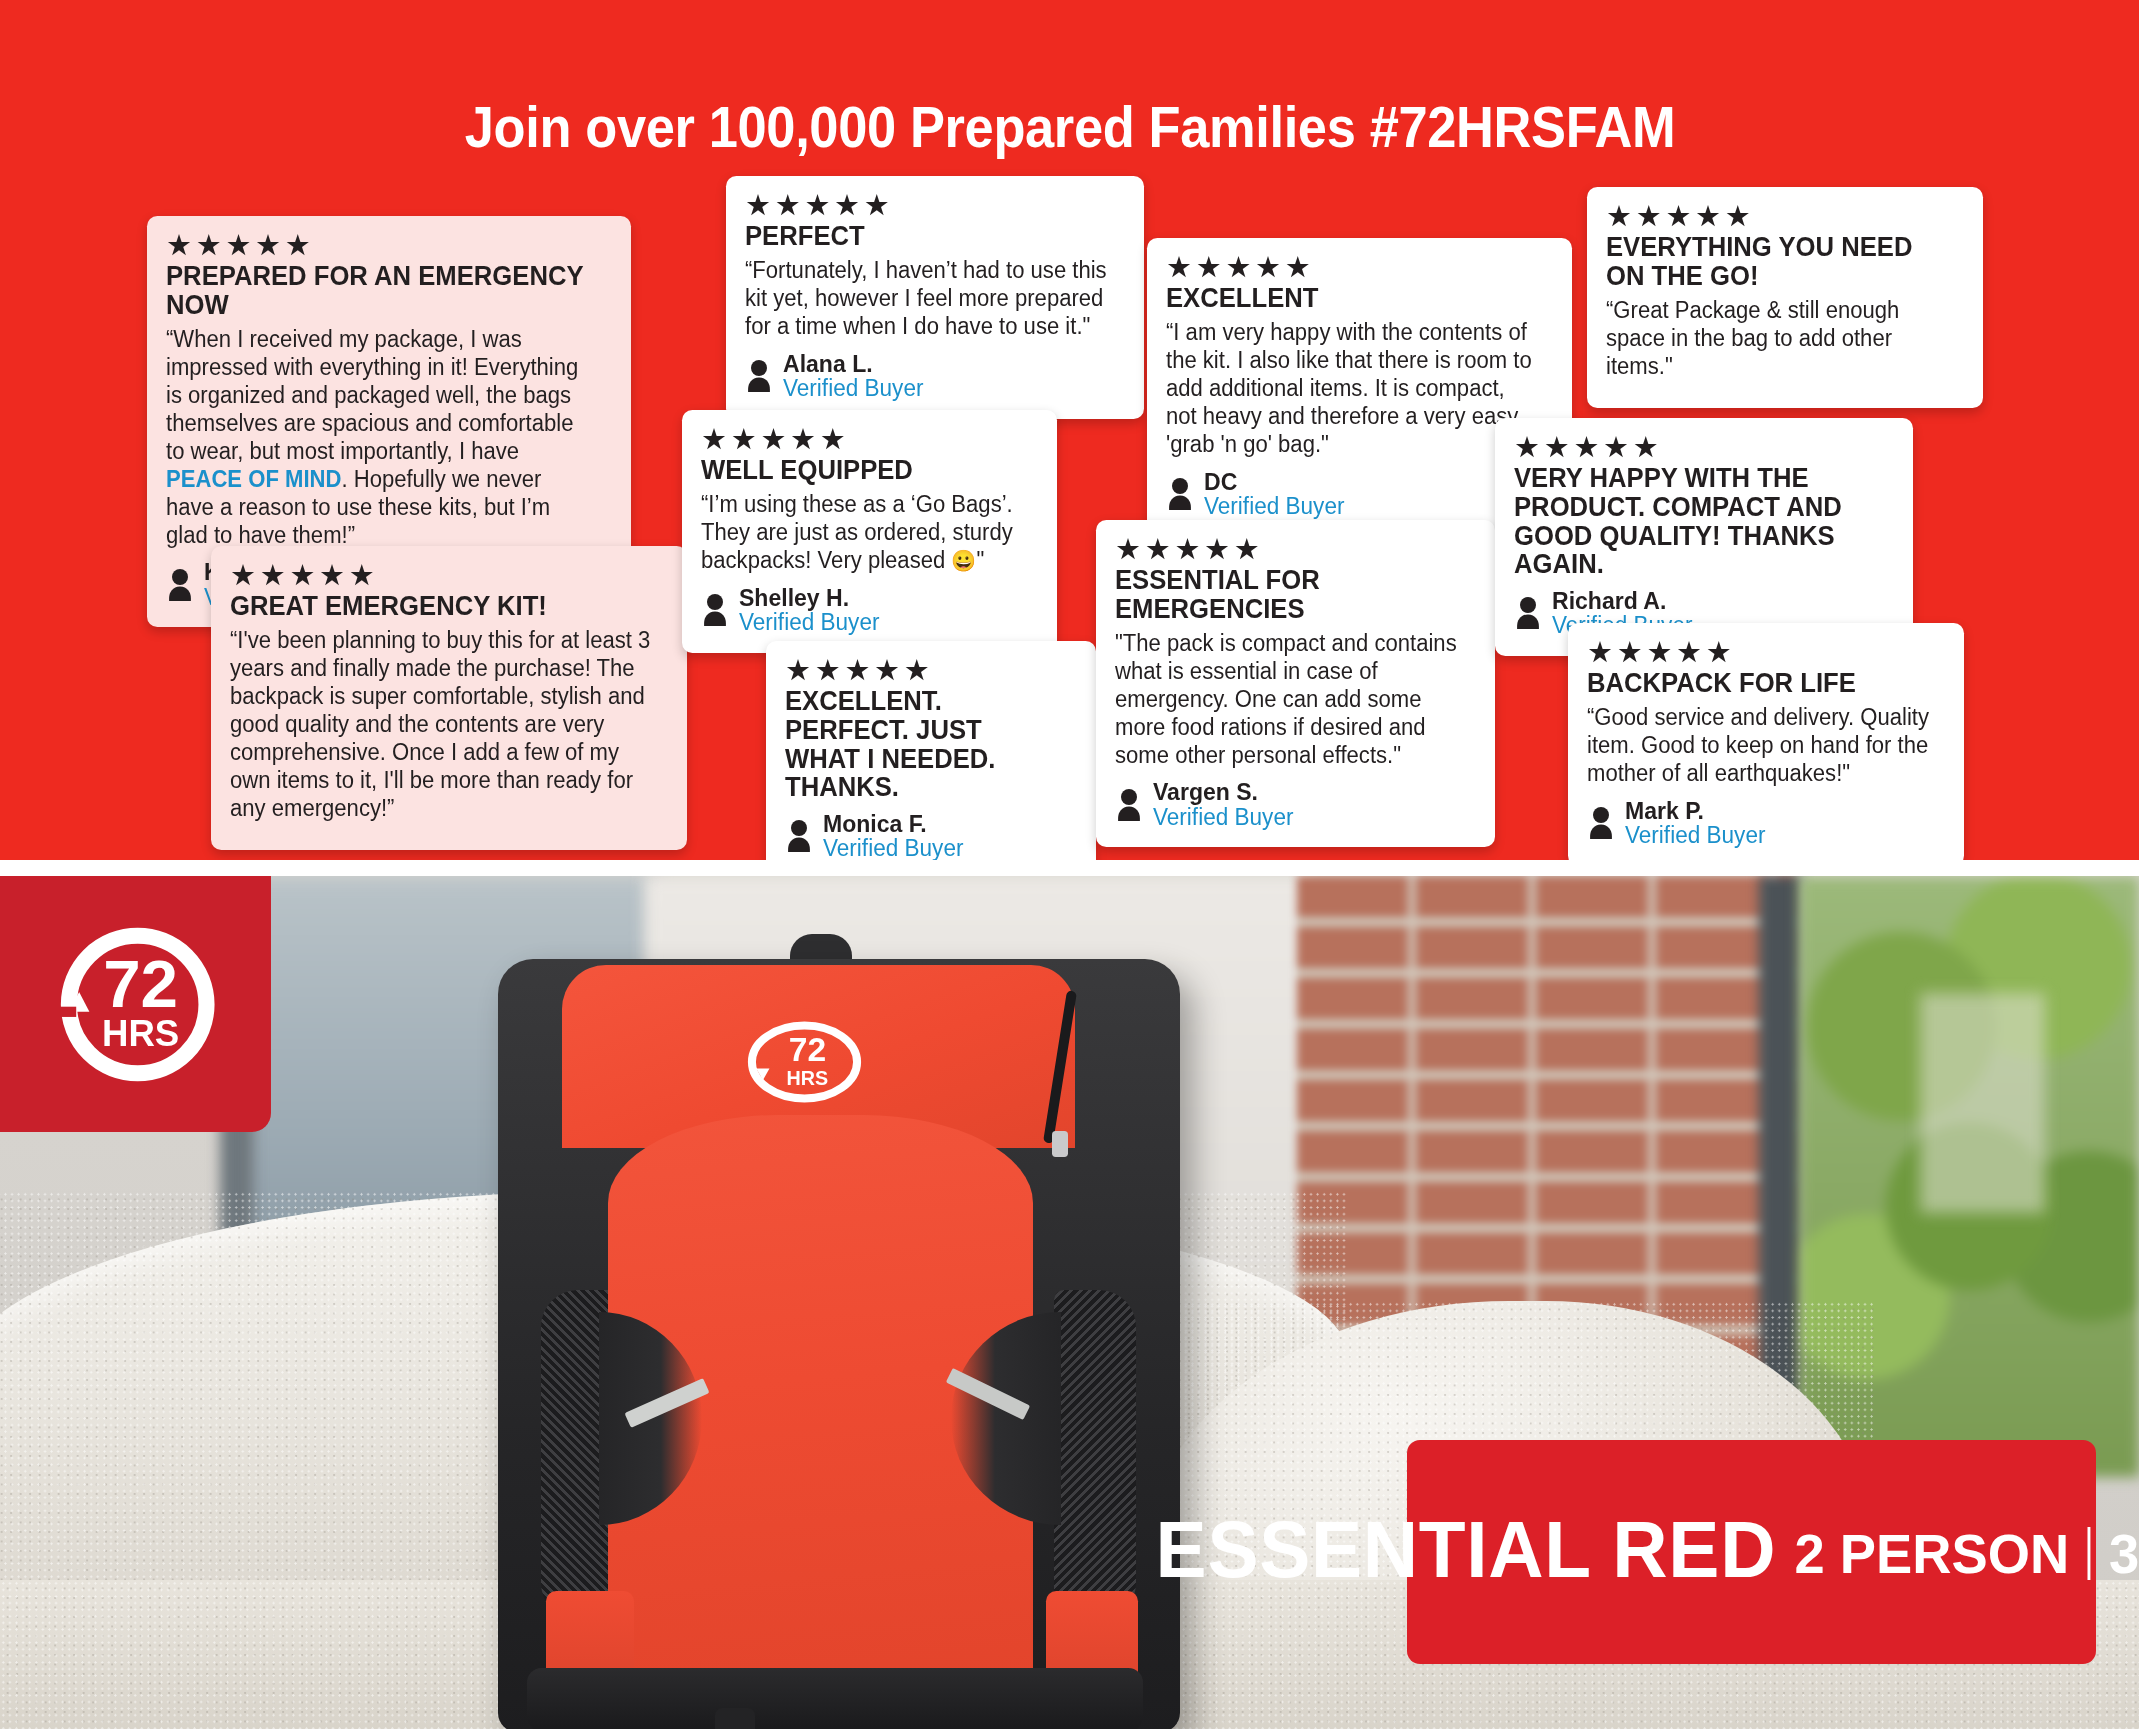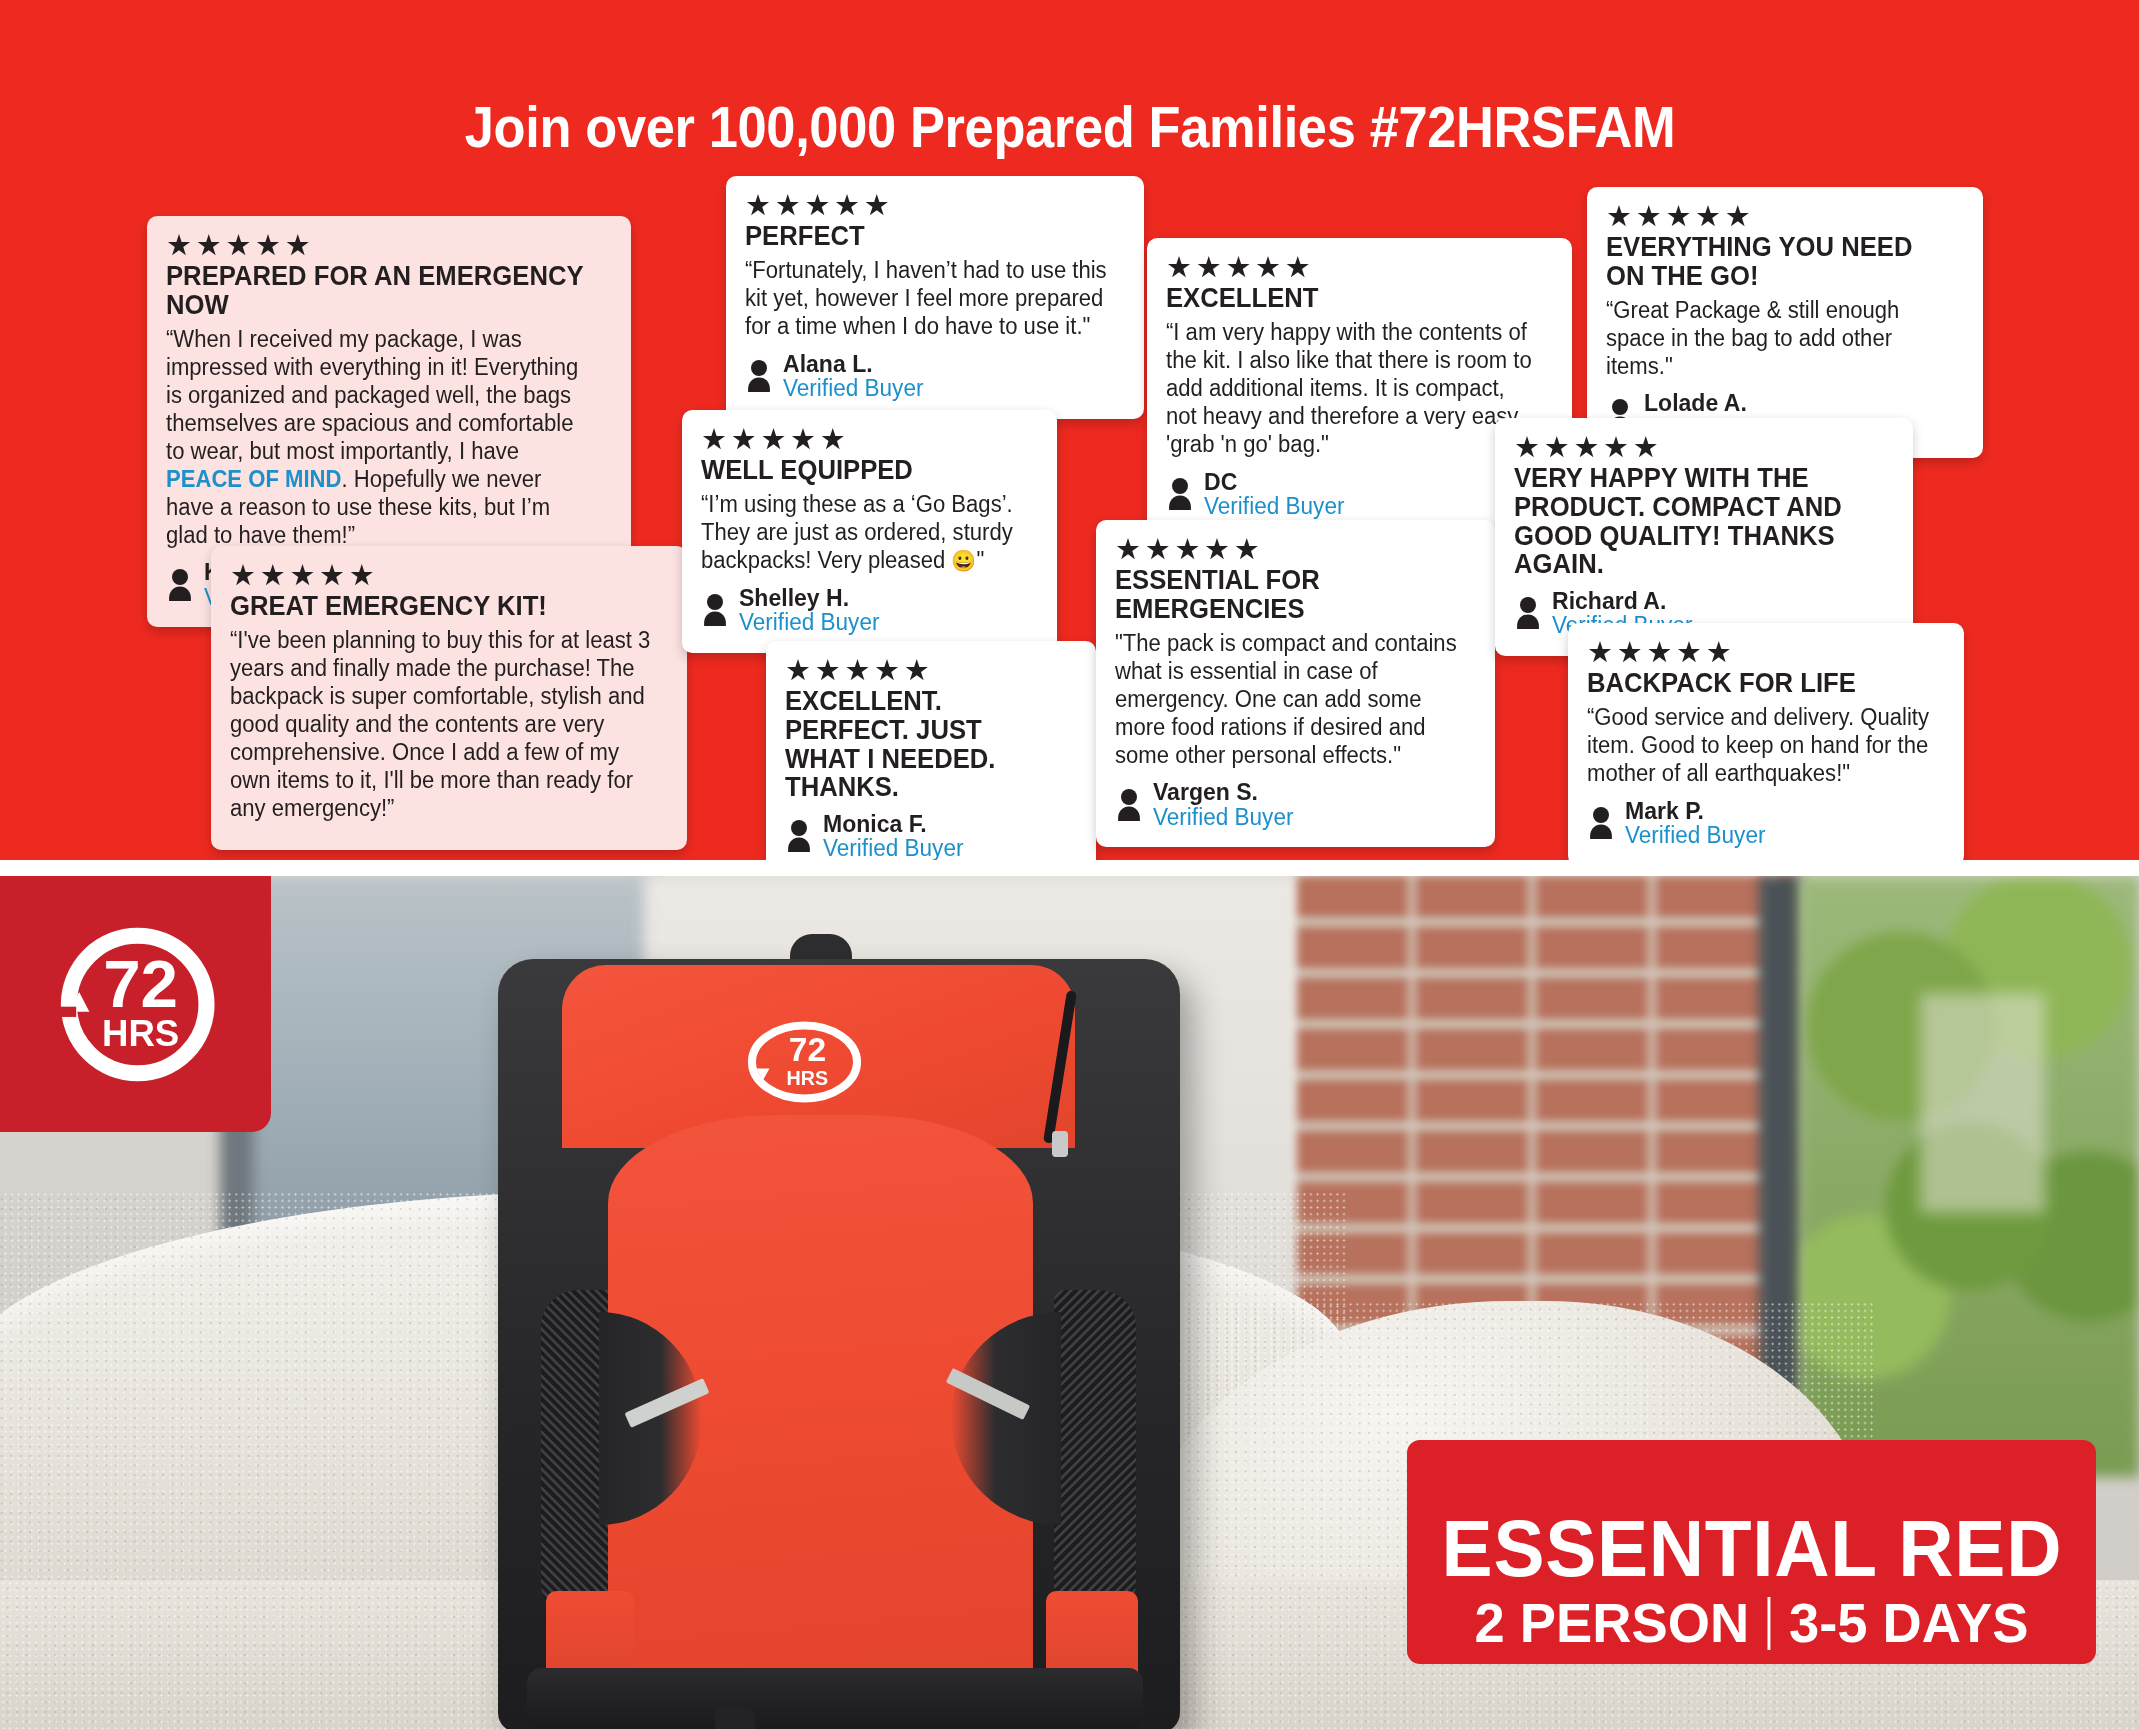--- a/index.html
+++ b/index.html
@@ -285,22 +285,22 @@
     display: flex; align-items: center; justify-content: center;
   }
 
   
   .product-label {
     position: absolute;
     left: 1407px; top: 1440px;
     width: 689px; height: 224px;
     background: #DC2028;
     border-radius: 13px;
-    display: flex; flex-direction: column;
-    align-items: center; justify-content: flex-end;
+    display: flex; flex-direction: row;
+    align-items: center; justify-content: center;
     padding: 8.8px 14.7px 13px;
   }
   .label-line1 {
     color: #ffffff;
     font-family: "Liberation Sans Narrow", "Liberation Sans", sans-serif;
     font-weight: 700;
     font-size: 79px;
     line-height: 1.0;
     letter-spacing: 0.7px;
     transform: scaleX(0.97);
@@ -438,32 +438,20 @@
           <span class="author-name">Vargen S.</span>
           <span class="author-role">Verified Buyer</span>
         </span>
       </div>
     </div>
 
     <div class="card" style="left:1587px; top:187px; width:396px;">
       <div class="stars">★★★★★</div>
       <div class="card-title">EVERYTHING YOU NEED ON THE GO!</div>
       <div class="card-body">“Great Package &amp; still enough space in the bag to add other items."</div>
-      <div class="author-row">
-        <span class="avatar">
-          <svg viewBox="0 0 38 44" width="28" height="32">
-              <circle cx="19" cy="11" r="11" fill="#231F20"></circle>
-              <path d="M19 24c-10 0-15 8-15 16v4h30v-4c0-8-5-16-15-16z" fill="#231F20"></path>
-            </svg>
-        </span>
-        <span class="author-text">
-          <span class="author-name">Lolade A.</span>
-          <span class="author-role">Verified Buyer</span>
-        </span>
-      </div>
     </div>
 
     <div class="card" style="left:1495px; top:418px; width:418px;">
       <div class="stars">★★★★★</div>
       <div class="card-title">VERY HAPPY WITH THE PRODUCT. COMPACT AND GOOD QUALITY! THANKS AGAIN.</div>
       <div class="author-row" style="margin-top:8.8px;">
         <span class="avatar">
           <svg viewBox="0 0 38 44" width="28" height="32">
               <circle cx="19" cy="11" r="11" fill="#231F20"></circle>
               <path d="M19 24c-10 0-15 8-15 16v4h30v-4c0-8-5-16-15-16z" fill="#231F20"></path>

